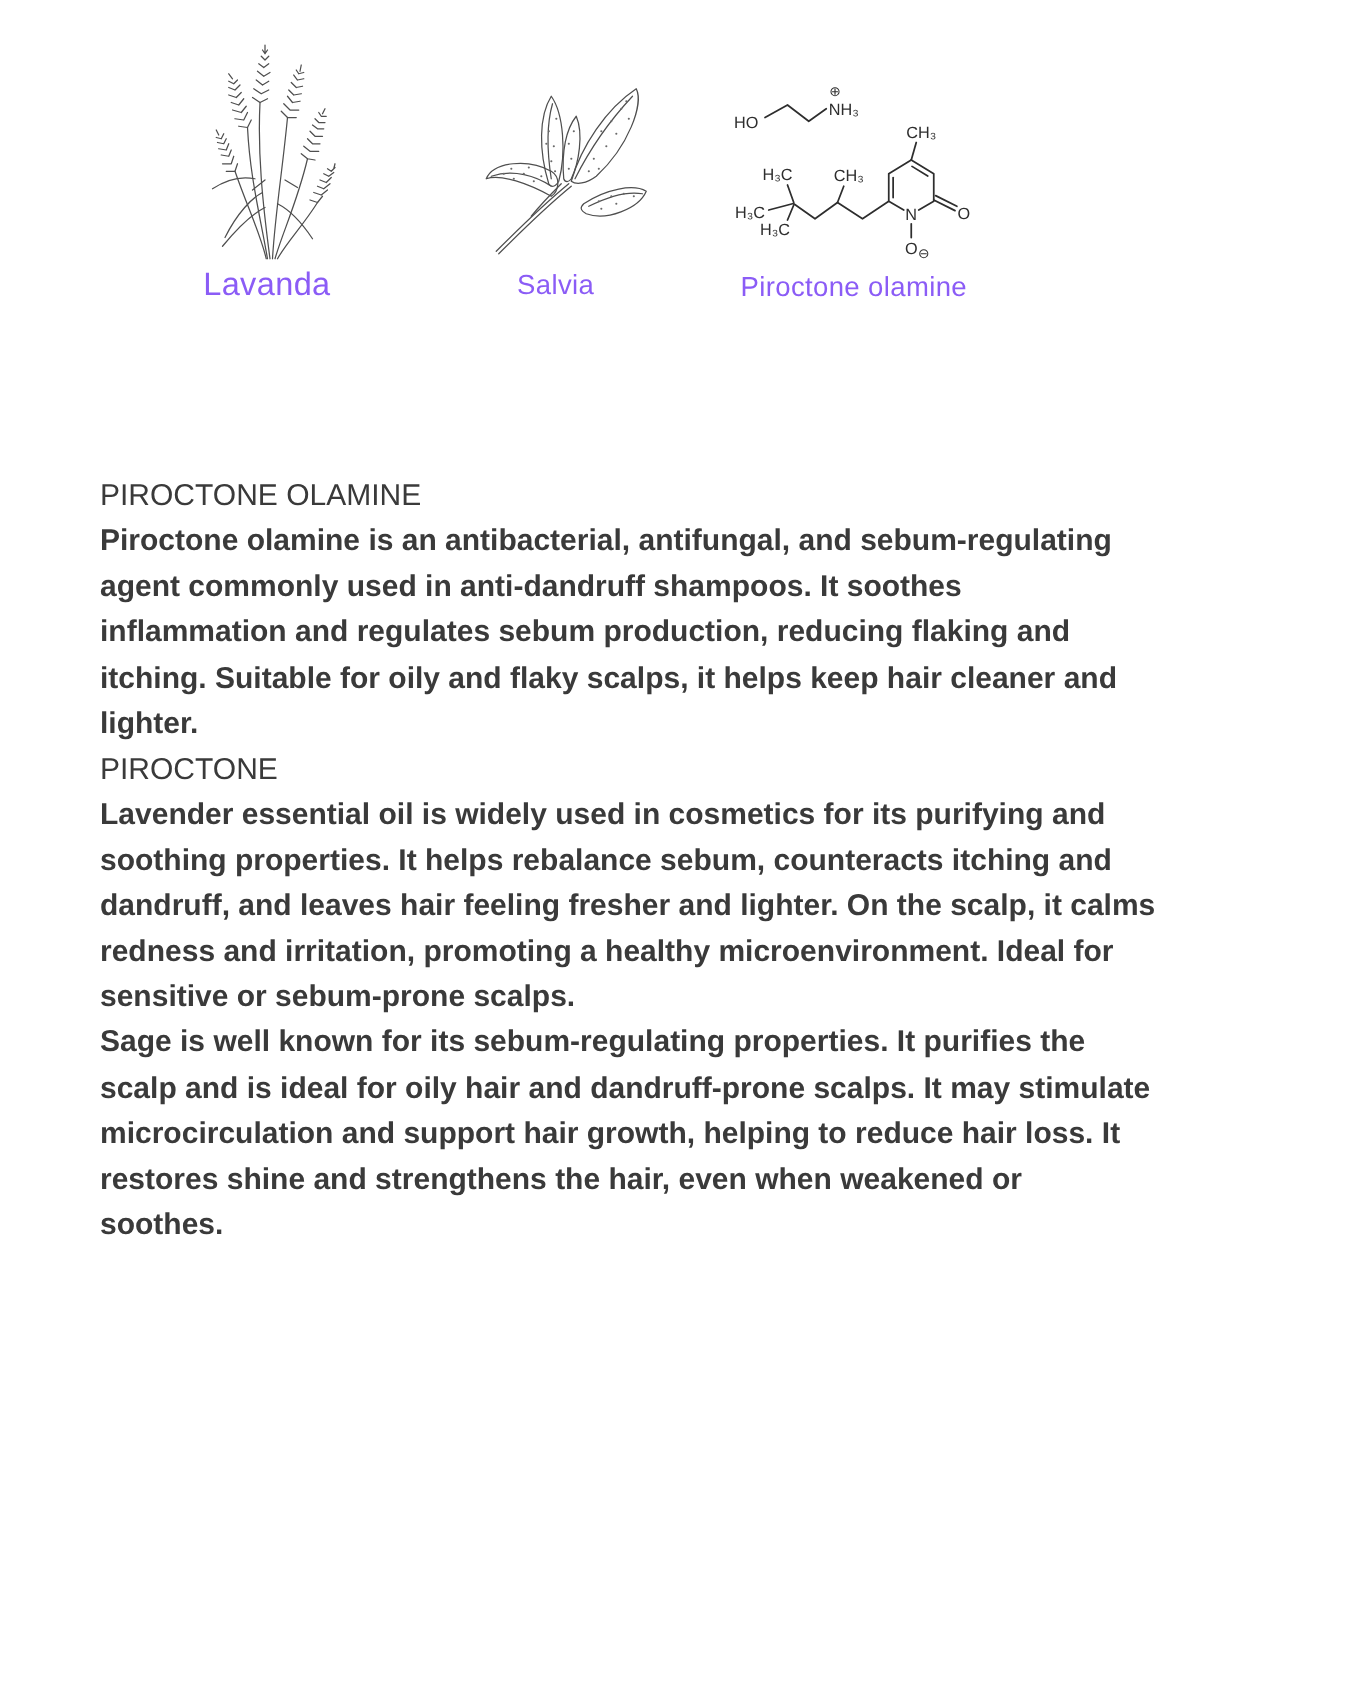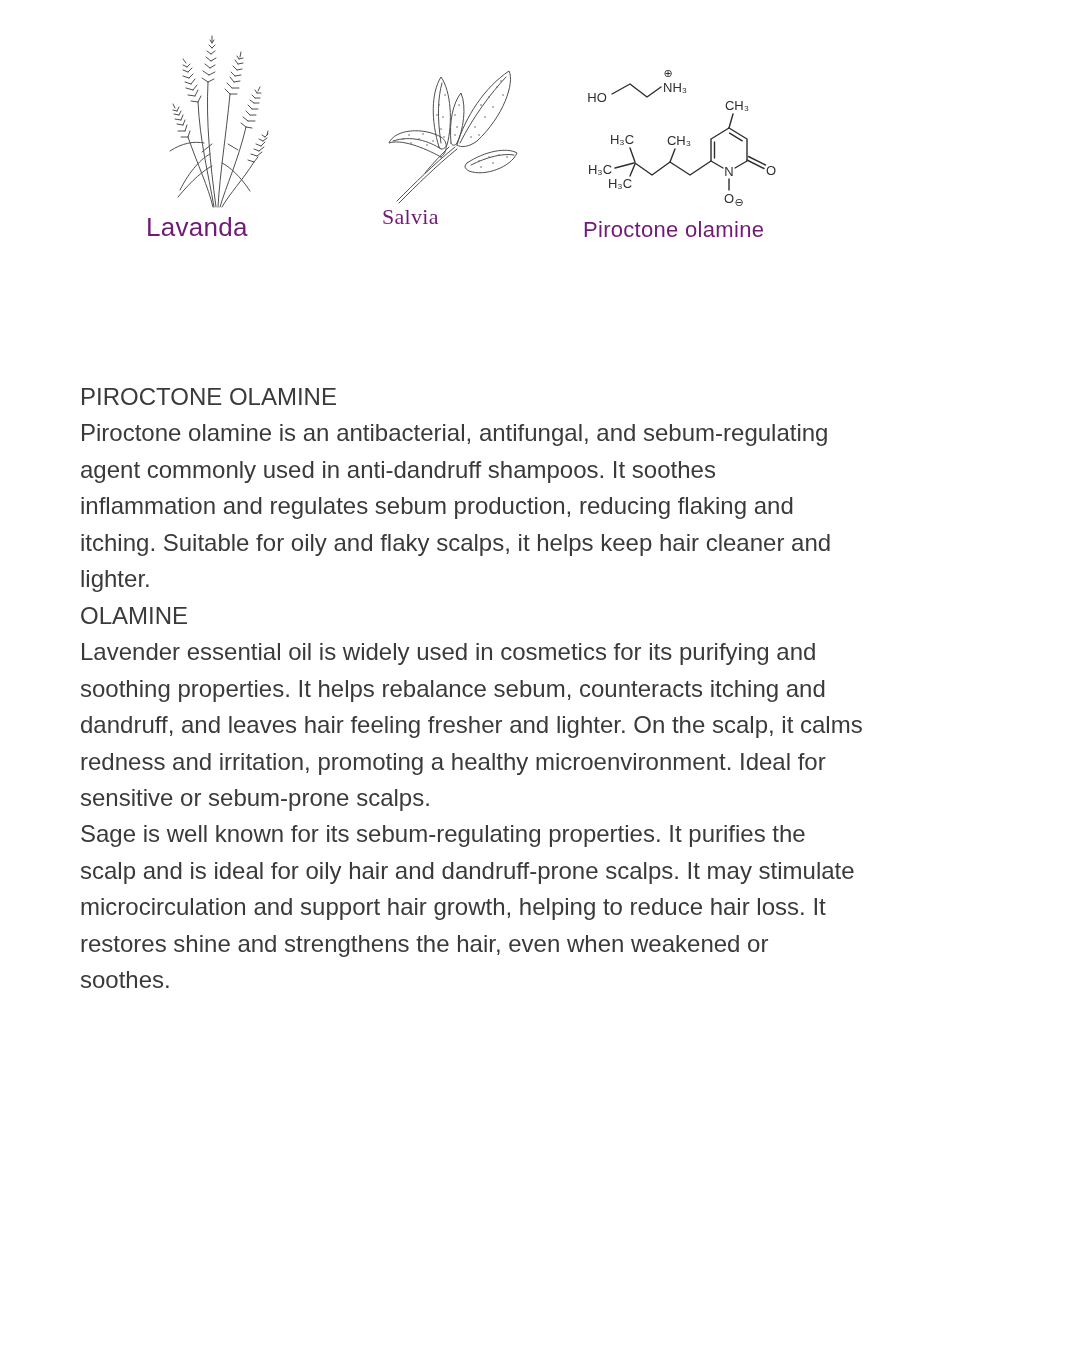--- a/index.html
+++ b/index.html
@@ -4,32 +4,32 @@
 <style>
   html,body{margin:0;padding:0;}
   body{
     width:1080px;height:1350px;position:relative;background:#ffffff;
     font-family:"Liberation Sans","DejaVu Sans",sans-serif;
     -webkit-font-smoothing:antialiased;
   }
   .page{position:absolute;inset:0;overflow:hidden;}
   .figure-art{position:absolute;}
   .fig-label{
-    position:absolute;text-align:left;color:#701a75;font-weight:500;
+    position:absolute;text-align:center;color:#8b5cf6;font-weight:500;
     letter-spacing:0.3px;
   }
   .fig-label.lavanda{left:146px;top:212px;width:135px;font-size:26px;}
-  .fig-label.salvia{left:382px;top:204px;width:125px;font-size:22px;font-family:Liberation Serif, serif;}
+  .fig-label.salvia{left:382px;top:215px;width:125px;font-size:22px;}
   .fig-label.piroctone{left:583px;top:217px;width:200px;font-size:22px;}
   .text-block{
     position:absolute;left:80px;top:379px;width:985px;
     font-size:24px;line-height:36.45px;color:#3a3a3a;
   }
   .section-heading{white-space:pre-line;}
-  .section-body{white-space:pre-line;}
+  .section-body{white-space:pre-line;font-weight:bold;}
   svg text{
     font-family:"Liberation Sans","DejaVu Sans",sans-serif;
     fill:#2e2e2e;
   }
   .chem-label{font-size:13px;}
   .chem-charge{font-size:11px;}
   .sketch{stroke:#4f4f4f;fill:none;stroke-width:1;stroke-linecap:round;stroke-linejoin:round;}
   .sketch-dots{stroke:#6a6a6a;fill:none;stroke-width:1.6;stroke-linecap:round;}
   .bond{stroke:#2e2e2e;fill:none;stroke-width:1.4;stroke-linecap:round;stroke-linejoin:round;}
 </style>
@@ -130,21 +130,21 @@
   <div class="text-block">
     <div class="section">
       <div class="section-heading">PIROCTONE OLAMINE</div>
       <div class="section-body">Piroctone olamine is an antibacterial, antifungal, and sebum-regulating
 agent commonly used in anti-dandruff shampoos. It soothes
 inflammation and regulates sebum production, reducing flaking and
 itching. Suitable for oily and flaky scalps, it helps keep hair cleaner and
 lighter.</div>
     </div>
     <div class="section">
-      <div class="section-heading">OLAMINE</div>
+      <div class="section-heading">PIROCTONE</div>
       <div class="section-body">Lavender essential oil is widely used in cosmetics for its purifying and
 soothing properties. It helps rebalance sebum, counteracts itching and
 dandruff, and leaves hair feeling fresher and lighter. On the scalp, it calms
 redness and irritation, promoting a healthy microenvironment. Ideal for
 sensitive or sebum-prone scalps.</div>
     </div>
     <div class="section">
       <div class="section-body">Sage is well known for its sebum-regulating properties. It purifies the
 scalp and is ideal for oily hair and dandruff-prone scalps. It may stimulate
 microcirculation and support hair growth, helping to reduce hair loss. It

